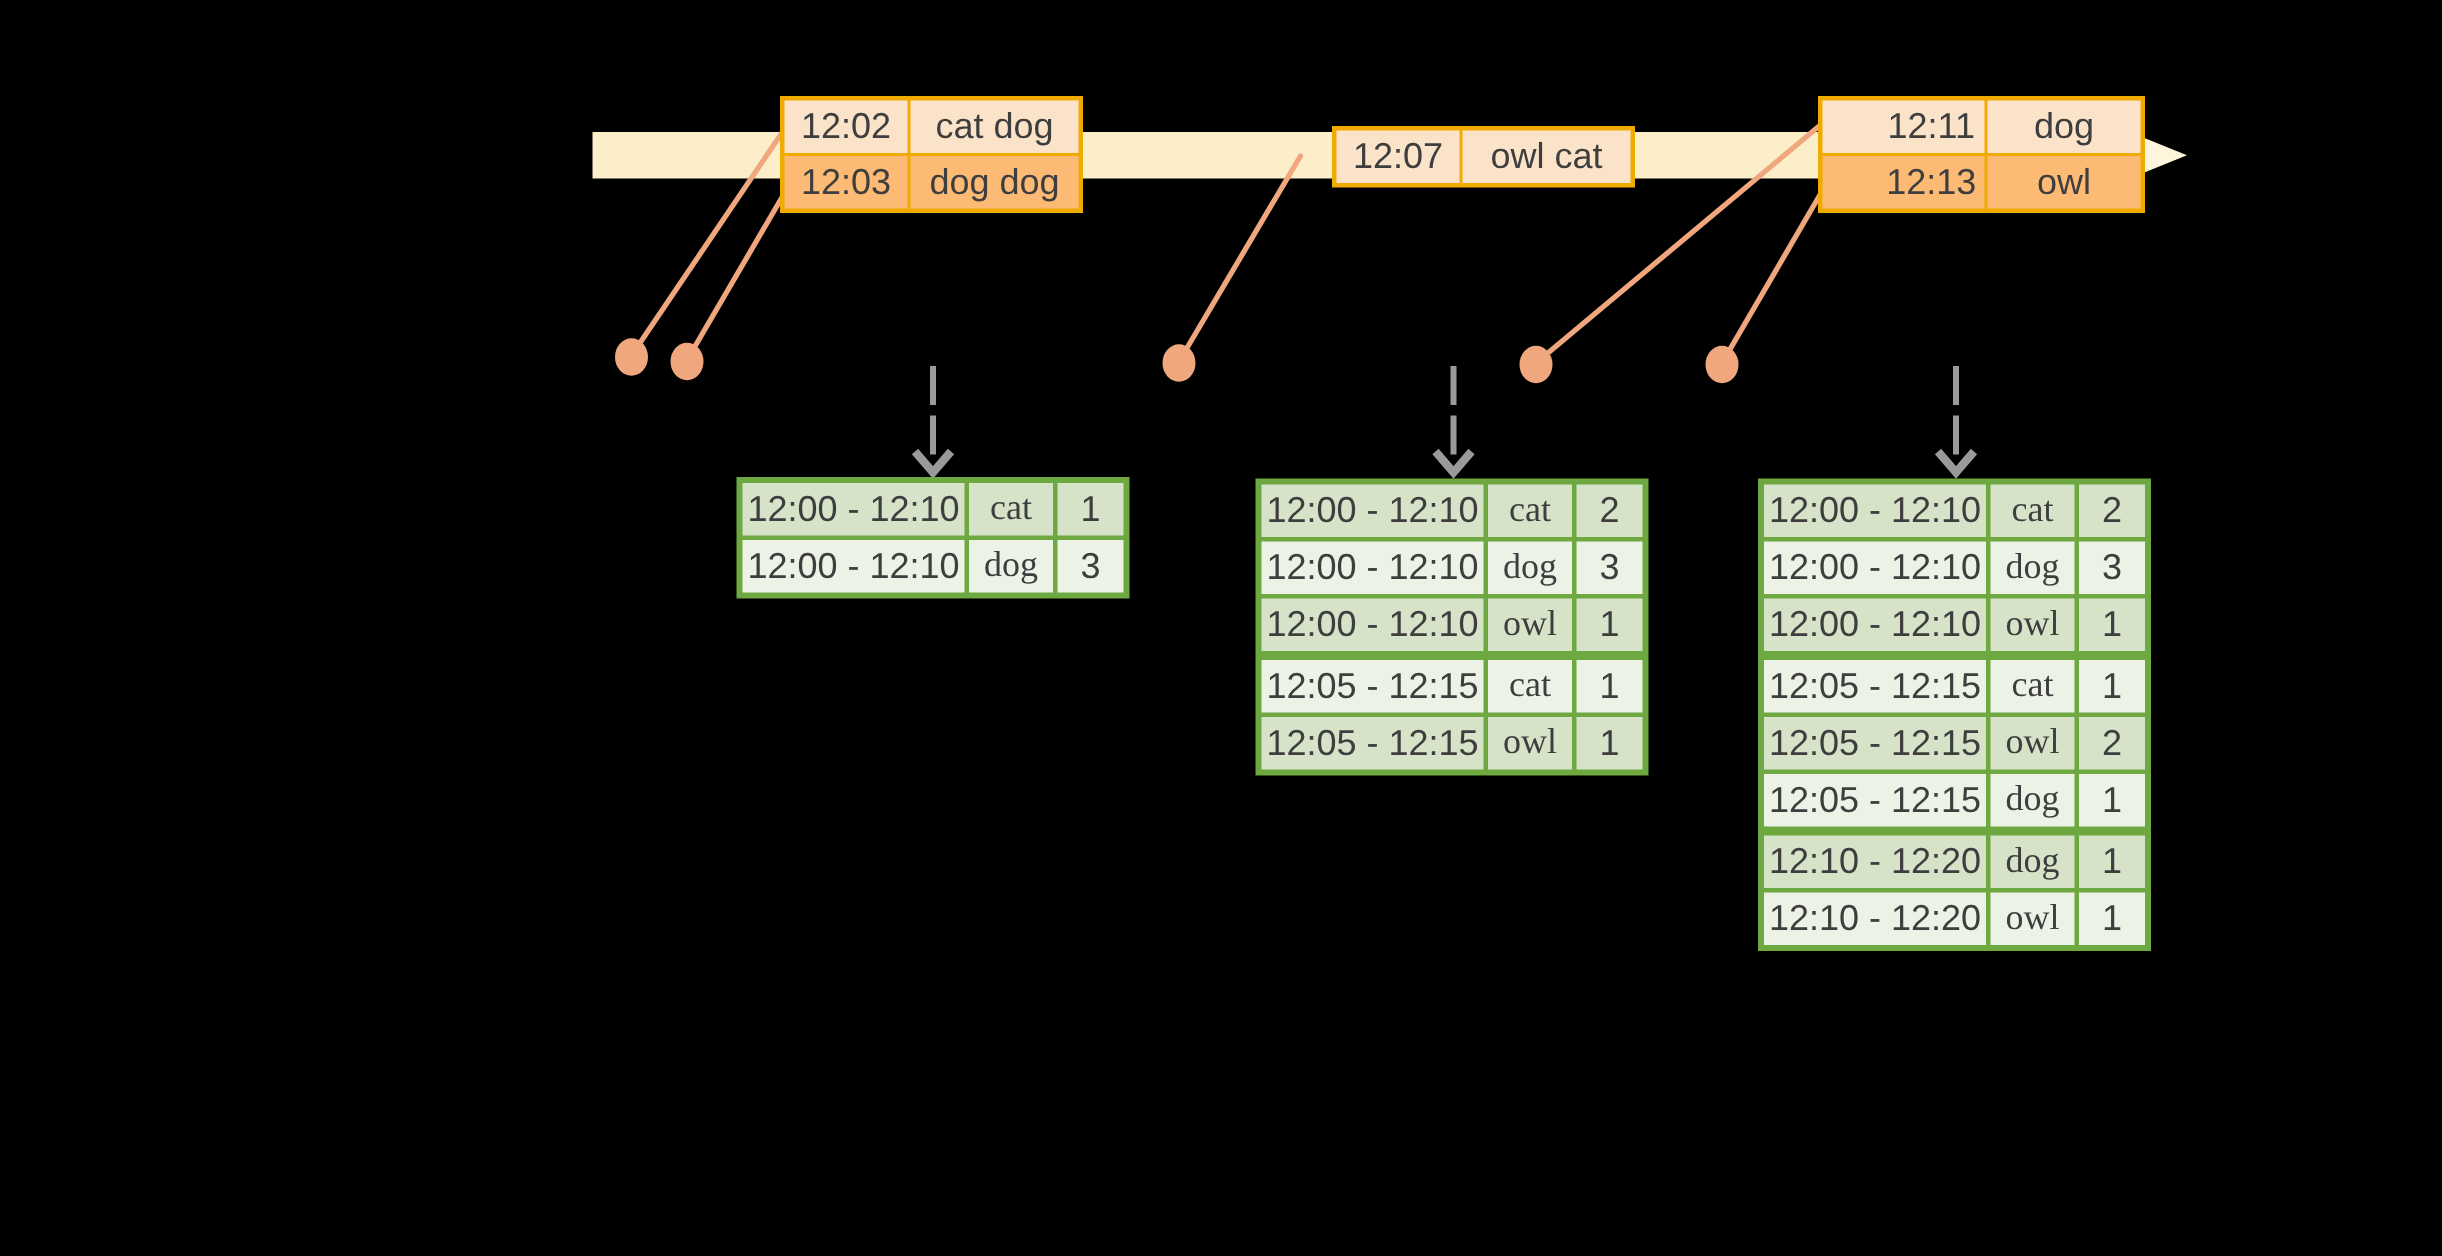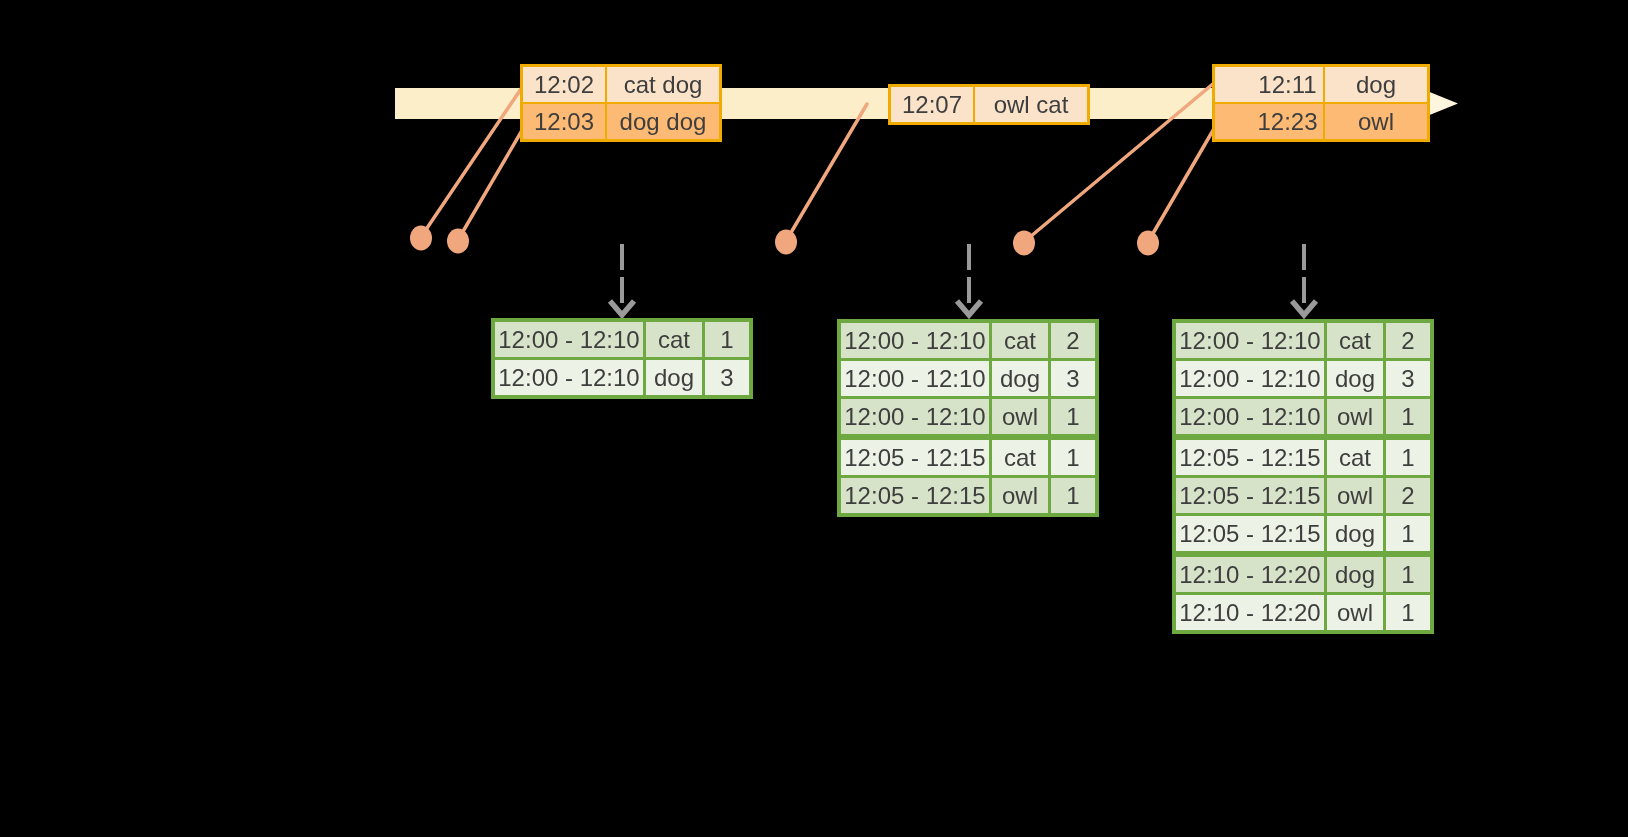--- a/index.html
+++ b/index.html
@@ -23,21 +23,21 @@
   .erow.light .ecell { background:#fdba74; }
 
   
   .rtable { position:absolute; background:#6DA840; padding:4px;
             display:flex; flex-direction:column; gap:3px; }
   .rrow { display:flex; gap:3px; }
   .rrow.group-start { margin-top:3px; }
   .rcell { height:35px; display:flex; align-items:center; justify-content:center;
            color:#3E3E3E; font-size:24px; white-space:nowrap; }
   .rcell.window { width:148px; }
-  .rcell.word   { width:56px; }
+  .rcell.word   { width:56px;font-family:Liberation Serif, serif; }
   .rcell.count  { width:44px; }
   .rrow.dark  .rcell { background:#D6E3C8; }
   .rrow.light .rcell { background:#EDF2E6; }
 </style>
 </head>
 <body>
 
 <div id="canvas">
 
   <svg id="overlay" width="1628" height="837" viewBox="0 0 1628 837">
@@ -88,21 +88,21 @@
       <div class="ecell words">owl cat</div>
     </div>
   </div>
 
   <div class="etable narrow" style="left:1212px; top:64px;">
     <div class="erow dark">
       <div class="ecell time">12:11</div>
       <div class="ecell words">dog</div>
     </div>
     <div class="erow light">
-      <div class="ecell time">12:23</div>
+      <div class="ecell time">12:13</div>
       <div class="ecell words">owl</div>
     </div>
   </div>
 
   <div class="rtable" style="left:491px; top:318px;">
     <div class="rrow dark">
       <div class="rcell window">12:00 - 12:10</div>
       <div class="rcell word">cat</div>
       <div class="rcell count">1</div>
     </div>

